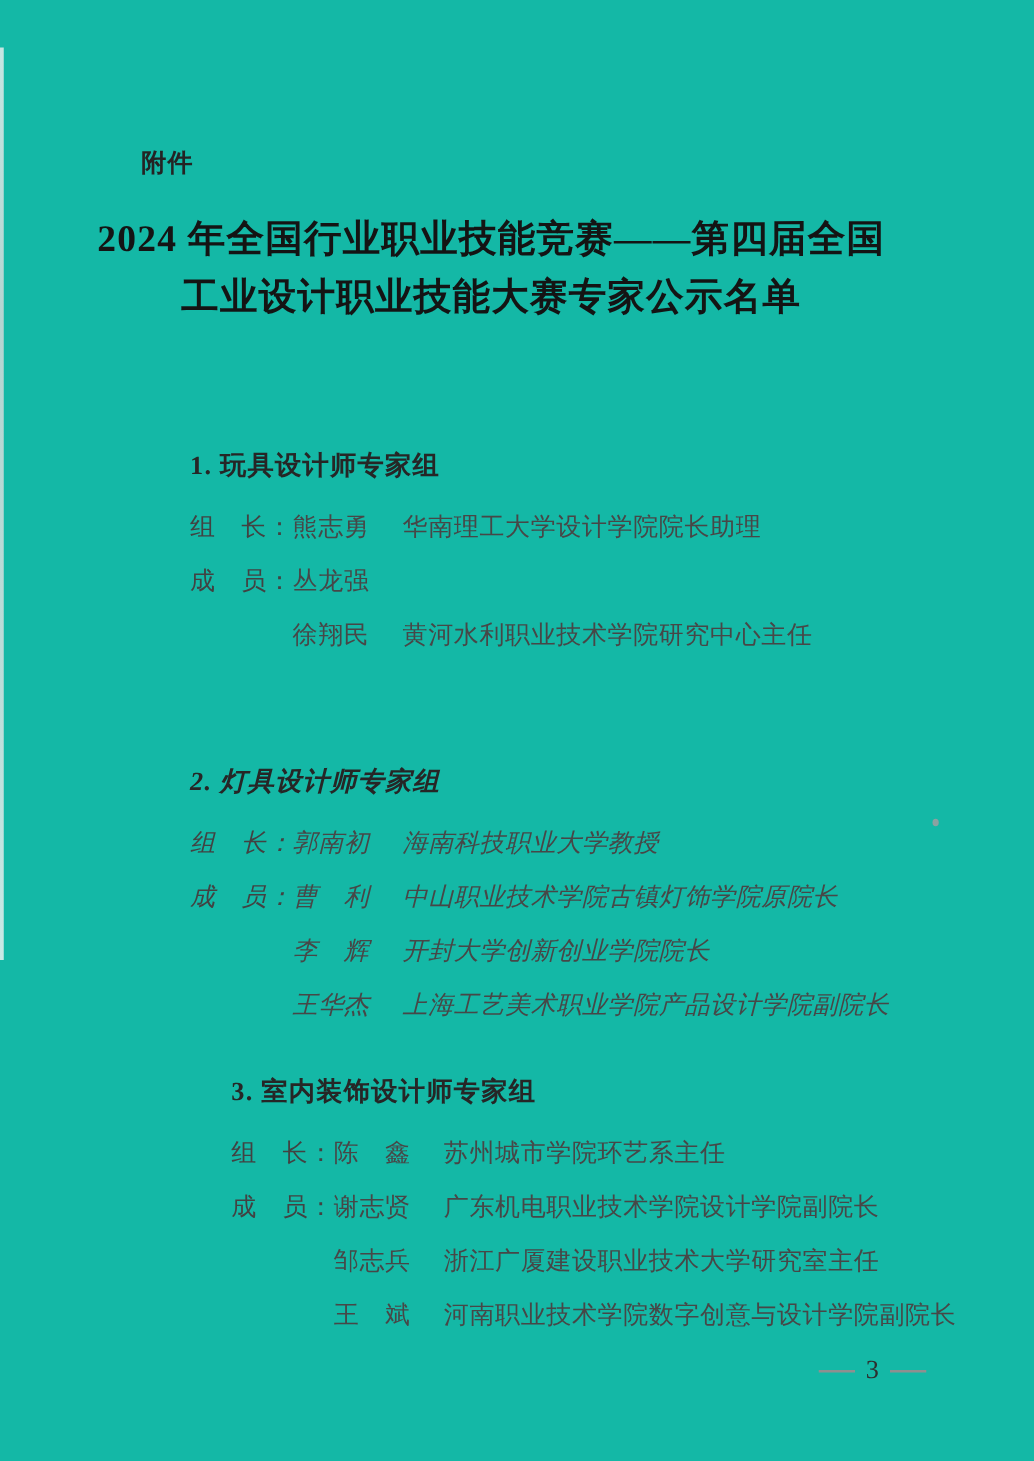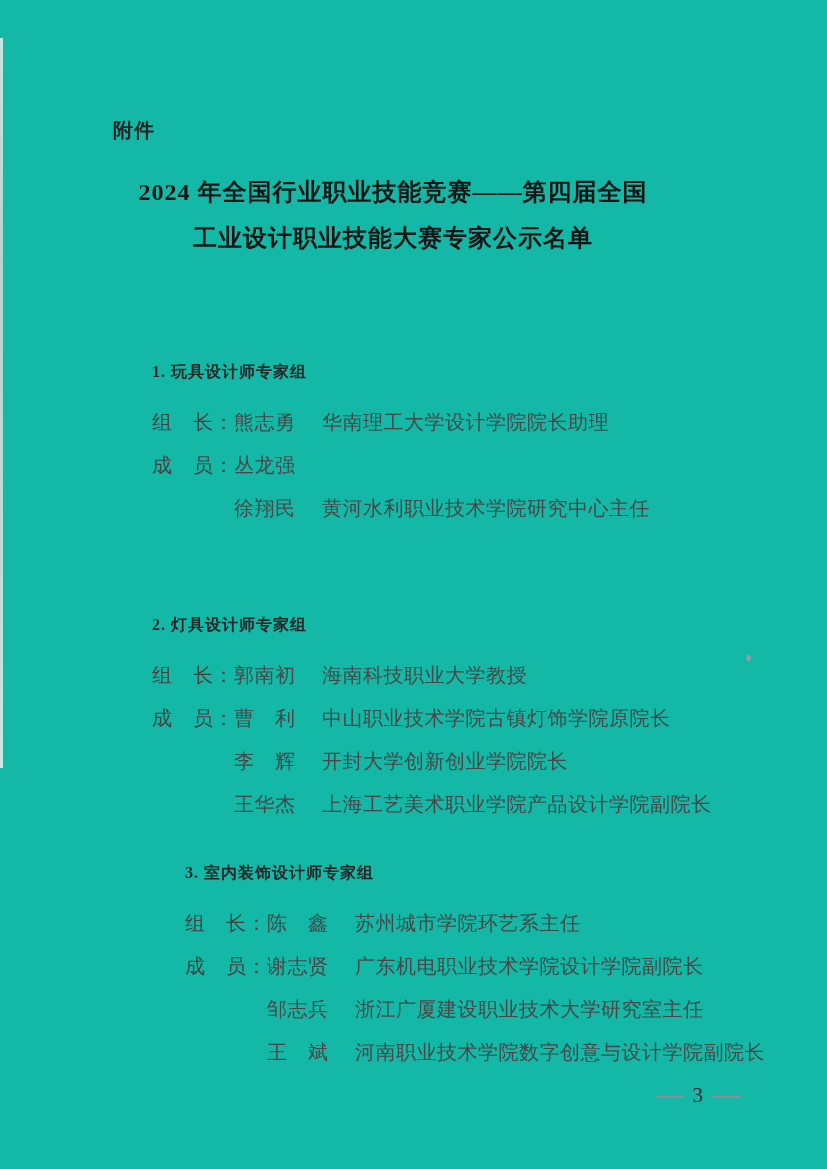--- a/index.html
+++ b/index.html
@@ -44,36 +44,36 @@
     font-weight: 600;
     color: #242424;
     letter-spacing: 1px;
   }
   .doc-title {
     position: absolute;
     left: 0;
     width: 786px;
     top: 169px;
     text-align: center;
-    font-size: 24px;
+    font-size: 30px;
     font-weight: bold;
     color: #141414;
     line-height: 46px;
     letter-spacing: 1px;
   }
   .group {
     position: absolute;
     left: 152px;
     width: 640px;
   }
   #group-1 { top: 360px; }
-  #group-2 { top: 613px; }
+  #group-2 { top: 613px; font-style: italic; }
   #group-3 { top: 861px; margin-left: 33px; }
   .group-heading {
-    font-size: 16px;
+    font-size: 21px;
     font-weight: bold;
     color: #262626;
     line-height: 24px;
     margin: 0 0 26px 0;
     letter-spacing: 1px;
   }
   .expert-row {
     display: flex;
     align-items: baseline;
     font-size: 20px;

